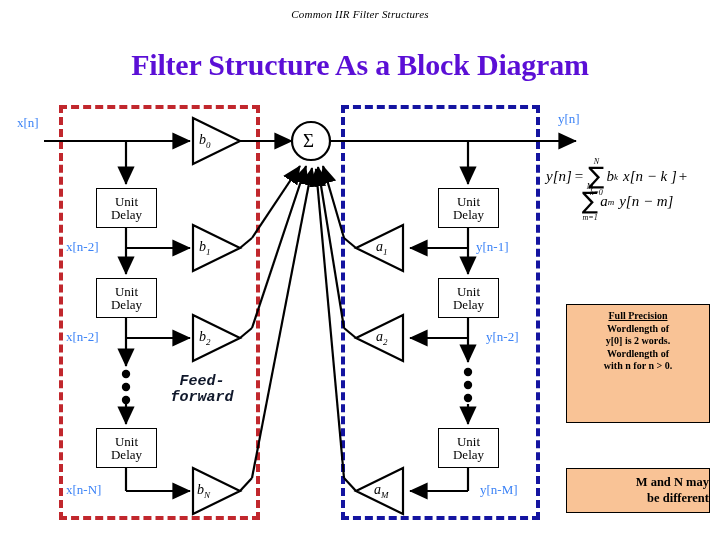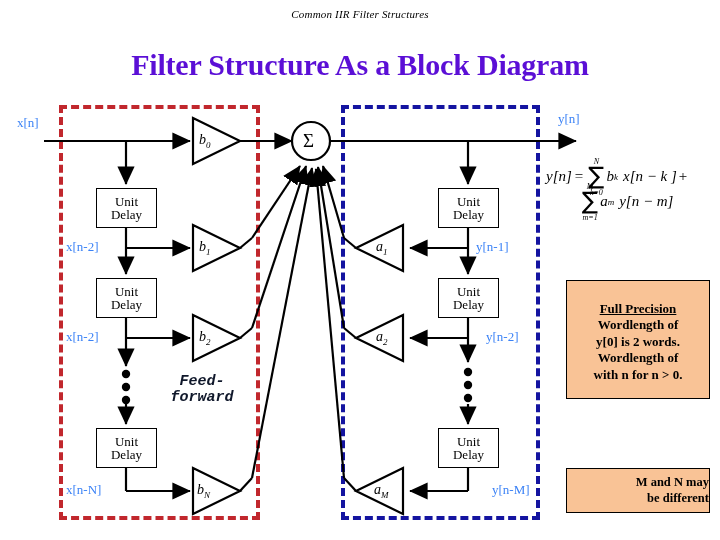--- a/index.html
+++ b/index.html
@@ -80,21 +80,21 @@
   .sum .sigbig{font-size:24px;line-height:.88;display:block;font-family:"DejaVu Sans",sans-serif;}
   .sum .lim-top{position:absolute;left:0;right:0;top:-9px;font-size:8px;font-style:italic;}
   .sum .lim-bot{position:absolute;left:0;right:0;bottom:-10px;font-size:8px;font-style:italic;}
   .sub-it{font-size:9px;font-style:italic;vertical-align:-2px;}
 
   
   .note-box{
     box-sizing:border-box;background:#f9c396;border:1.2px solid #000;
     color:#000;font-weight:bold;text-align:center;
   }
-  #note-precision{left:566px;top:280px;width:144px;height:119px;font-size:13px;line-height:1.26;padding-top:20px;}
+  #note-precision{left:566px;top:304px;width:144px;height:119px;font-size:10px;line-height:1.26;padding-top:5px;}
   #note-precision .hdr{text-decoration:underline;}
   #note-mn{left:566px;top:468px;width:144px;height:45px;font-size:12.5px;line-height:1.26;
     display:flex;flex-direction:column;align-items:flex-end;justify-content:center;}
   .note-line{display:block;}
 </style>
 </head>
 <body>
 
 <div class="stage">
 
@@ -208,21 +208,21 @@
 
   <div class="abs sig-label" style="left:17px;top:115px;">x[n]</div>
   <div class="abs sig-label" style="left:558px;top:111px;">y[n]</div>
 
   <div class="abs sig-label" style="left:66px;top:239px;">x[n-2]</div>
   <div class="abs sig-label" style="left:66px;top:329px;">x[n-2]</div>
   <div class="abs sig-label" style="left:66px;top:482px;">x[n-N]</div>
 
   <div class="abs sig-label" style="left:476px;top:239px;">y[n-1]</div>
   <div class="abs sig-label" style="left:486px;top:329px;">y[n-2]</div>
-  <div class="abs sig-label" style="left:492px;top:482px;">y[n-M]</div>
+  <div class="abs sig-label" style="left:480px;top:482px;">y[n-M]</div>
 
   <div class="abs gain-label" style="left:199px;top:132px;">
     <span>b</span><sub>0</sub>
   </div>
   <div class="abs gain-label" style="left:199px;top:239px;">
     <span>b</span><sub>1</sub>
   </div>
   <div class="abs gain-label" style="left:199px;top:329px;">
     <span>b</span><sub>2</sub>
   </div>

